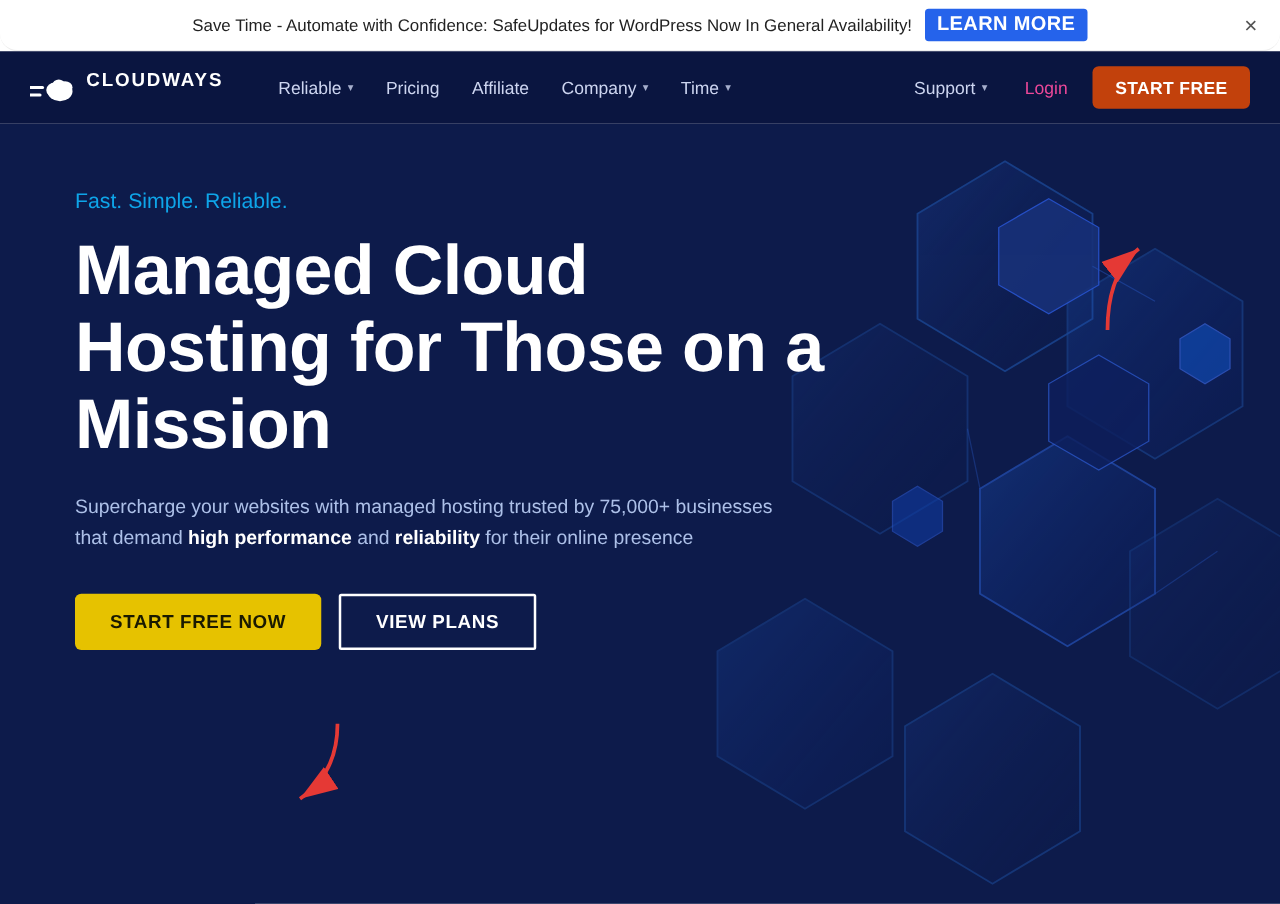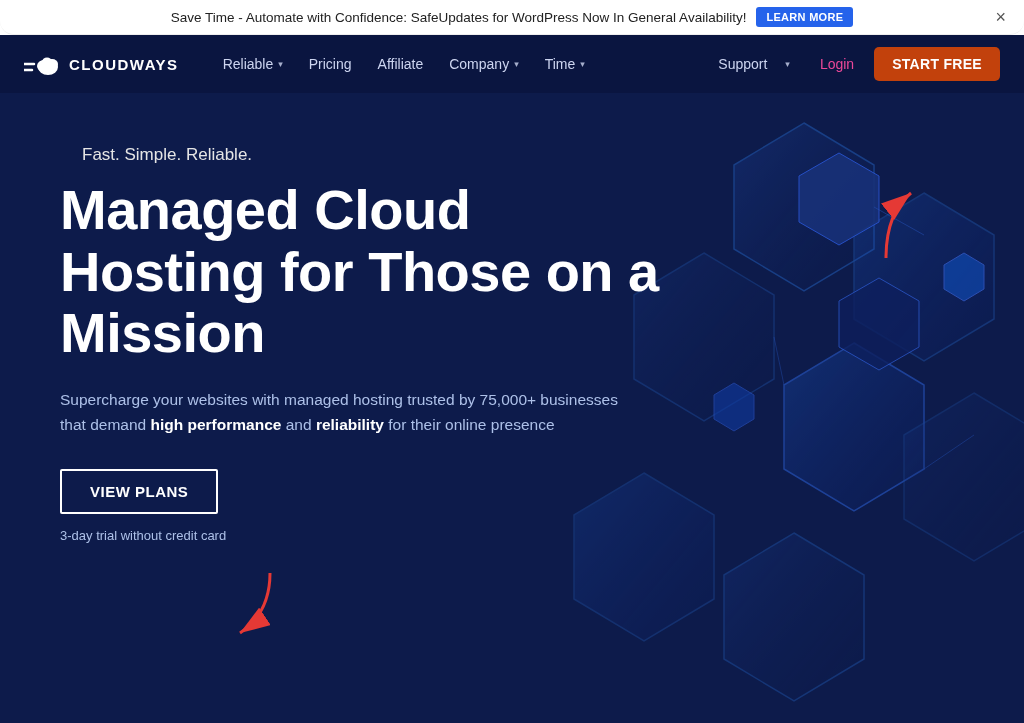--- a/index.html
+++ b/index.html
@@ -17,21 +17,21 @@
       border-bottom: 1px solid #eee;
       position: relative;
       border-radius: 14px;
     }
     .announcement-bar .learn-more-btn {
       background: #2563eb;
       color: #fff;
       border: none;
       border-radius: 3px;
       padding: 4px 10px;
-      font-size: 11px;
+      font-size: 16px;
       font-weight: bold;
       margin-left: 10px;
       cursor: pointer;
       letter-spacing: 0.3px;
     }
     .announcement-bar .close-icon {
       position: absolute;
       right: 18px;
       top: 50%;
       transform: translateY(-50%);
@@ -46,21 +46,20 @@
       background: #0a1540;
       display: flex;
       align-items: center;
       padding: 0 24px;
       height: 58px;
       z-index: 10;
       position: relative;
     }
     .logo-area {
       display: flex;
-      align-items: center;
       gap: 9px;
       margin-right: 32px;
       text-decoration: none;
     }
     .logo-icon {
       display: flex;
       align-items: center;
     }
     .logo-text {
       color: #fff;
@@ -95,21 +94,21 @@
       align-items: center;
       gap: 8px;
     }
     .nav-support {
       color: #cdd5f0;
       font-size: 14px;
       padding: 8px 10px;
       cursor: pointer;
       display: flex;
       align-items: center;
-      gap: 16px;
+      gap: 3px;
     }
     .nav-login {
       color: #ec4899;
       font-size: 14px;
       padding: 8px 12px;
       cursor: pointer;
       text-decoration: none;
     }
     .start-free-btn {
       background: #c2410c;
@@ -132,25 +131,24 @@
       padding: 52px 60px 40px 60px;
     }
 
     .hero-content {
       position: relative;
       z-index: 2;
       max-width: 620px;
     }
 
     .hero-tagline {
-      color: #e5e5e5;
+      color: #0ea5e9;
       font-size: 17px;
       margin-bottom: 14px;
       font-weight: 400;
-      margin-left: 22px;
     }
 
     .hero-title {
       color: #fff;
       font-size: 56px;
       font-weight: 900;
       line-height: 1.1;
       margin-bottom: 24px;
       letter-spacing: -0.5px;
     }
@@ -339,17 +337,17 @@
     <path d="M30,75 Q30,30 55,10" stroke="#e53935" stroke-width="3" fill="none" marker-end="url(#arrowhead2)"></path>
   </svg>
 
   <div class="hero-content">
     <p class="hero-tagline">Fast. Simple. Reliable.</p>
     <h1 class="hero-title">Managed Cloud Hosting for Those on a Mission</h1>
     <p class="hero-description">
       <span>Supercharge your websites with managed hosting trusted by 75,000+ businesses that demand </span><strong>high performance</strong><span> and </span><strong>reliability</strong><span> for their online presence</span>
     </p>
     <div class="hero-buttons">
+      <button class="btn-start-free">START FREE NOW</button>
       <button class="btn-view-plans">VIEW PLANS</button>
     </div>
-    <p class="trial-note">3-day trial without credit card</p>
   </div>
 </section>
 
 </body></html>

